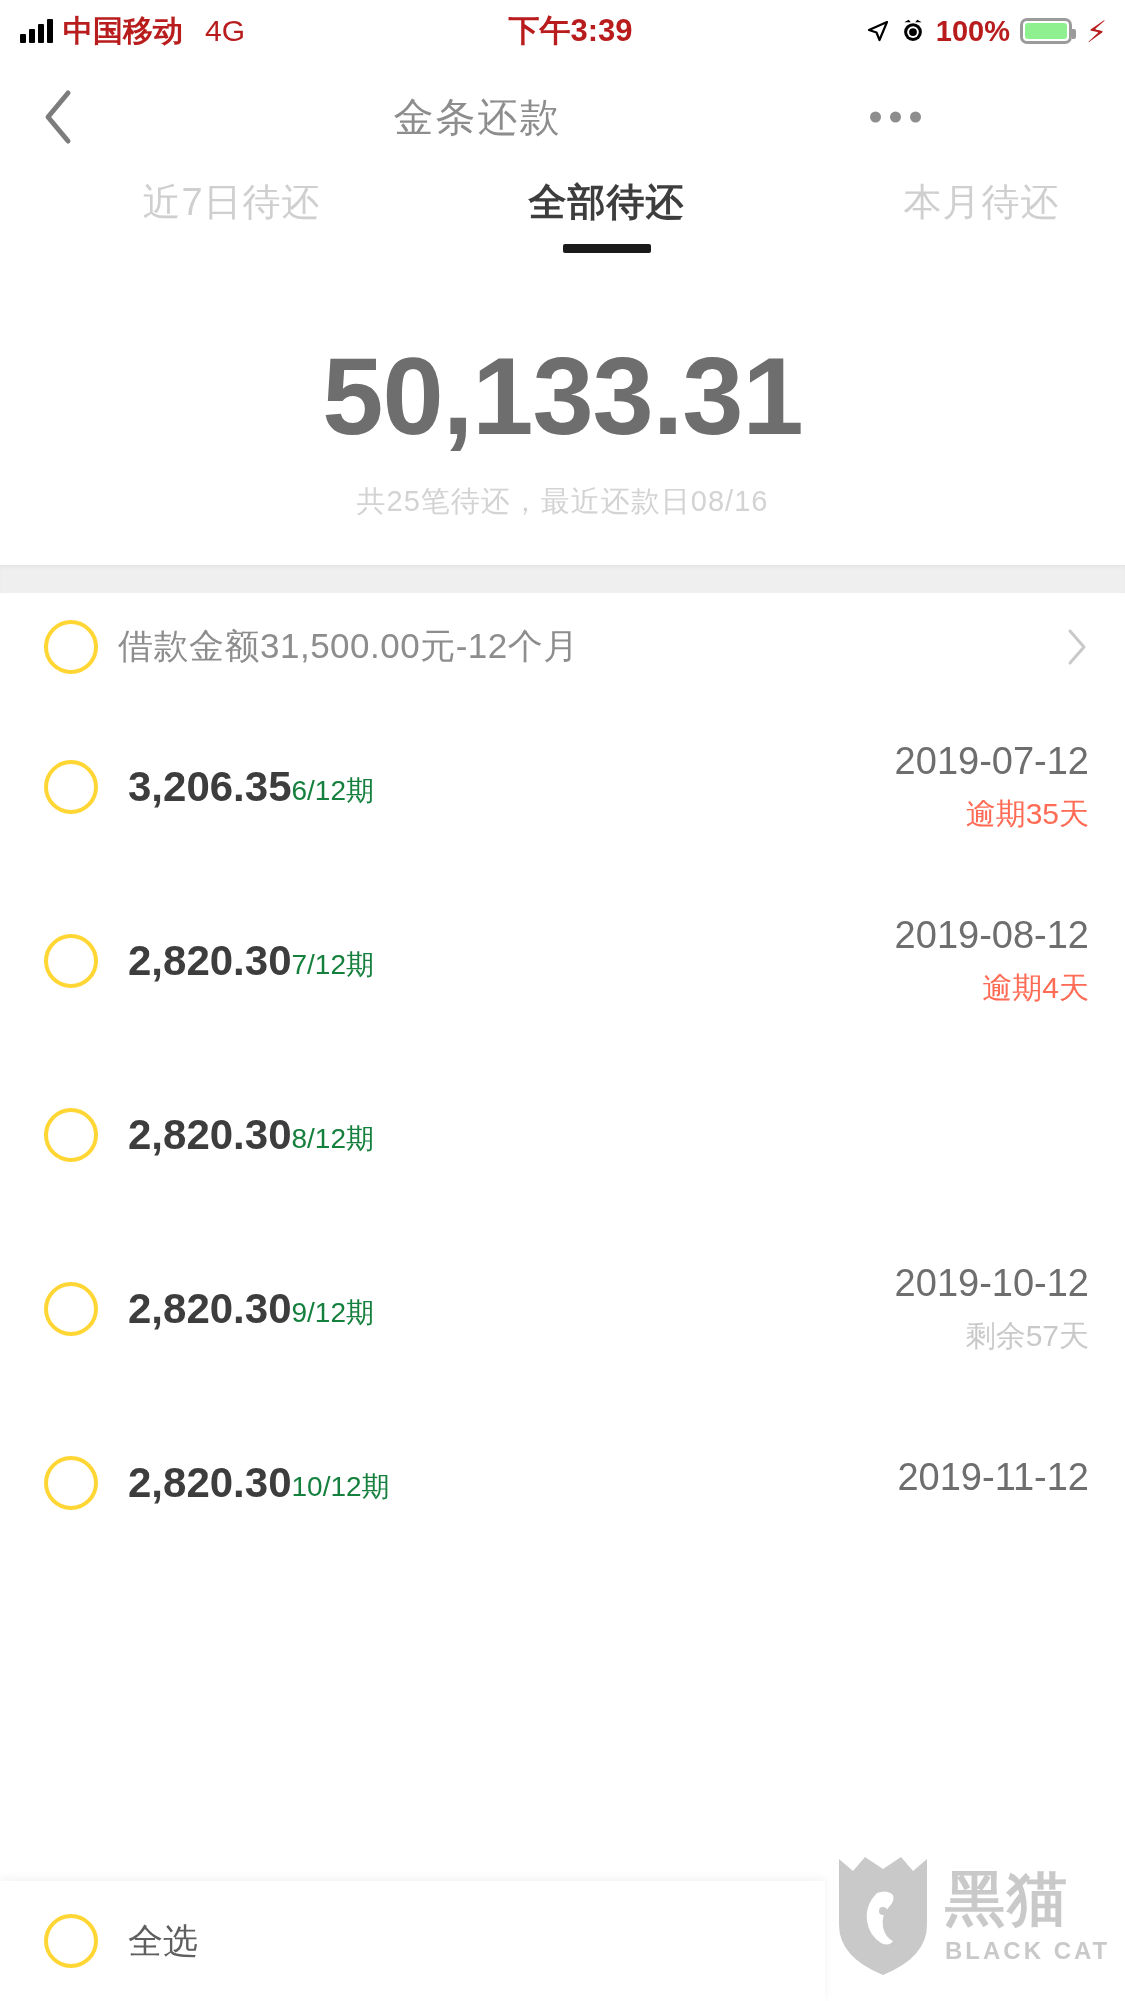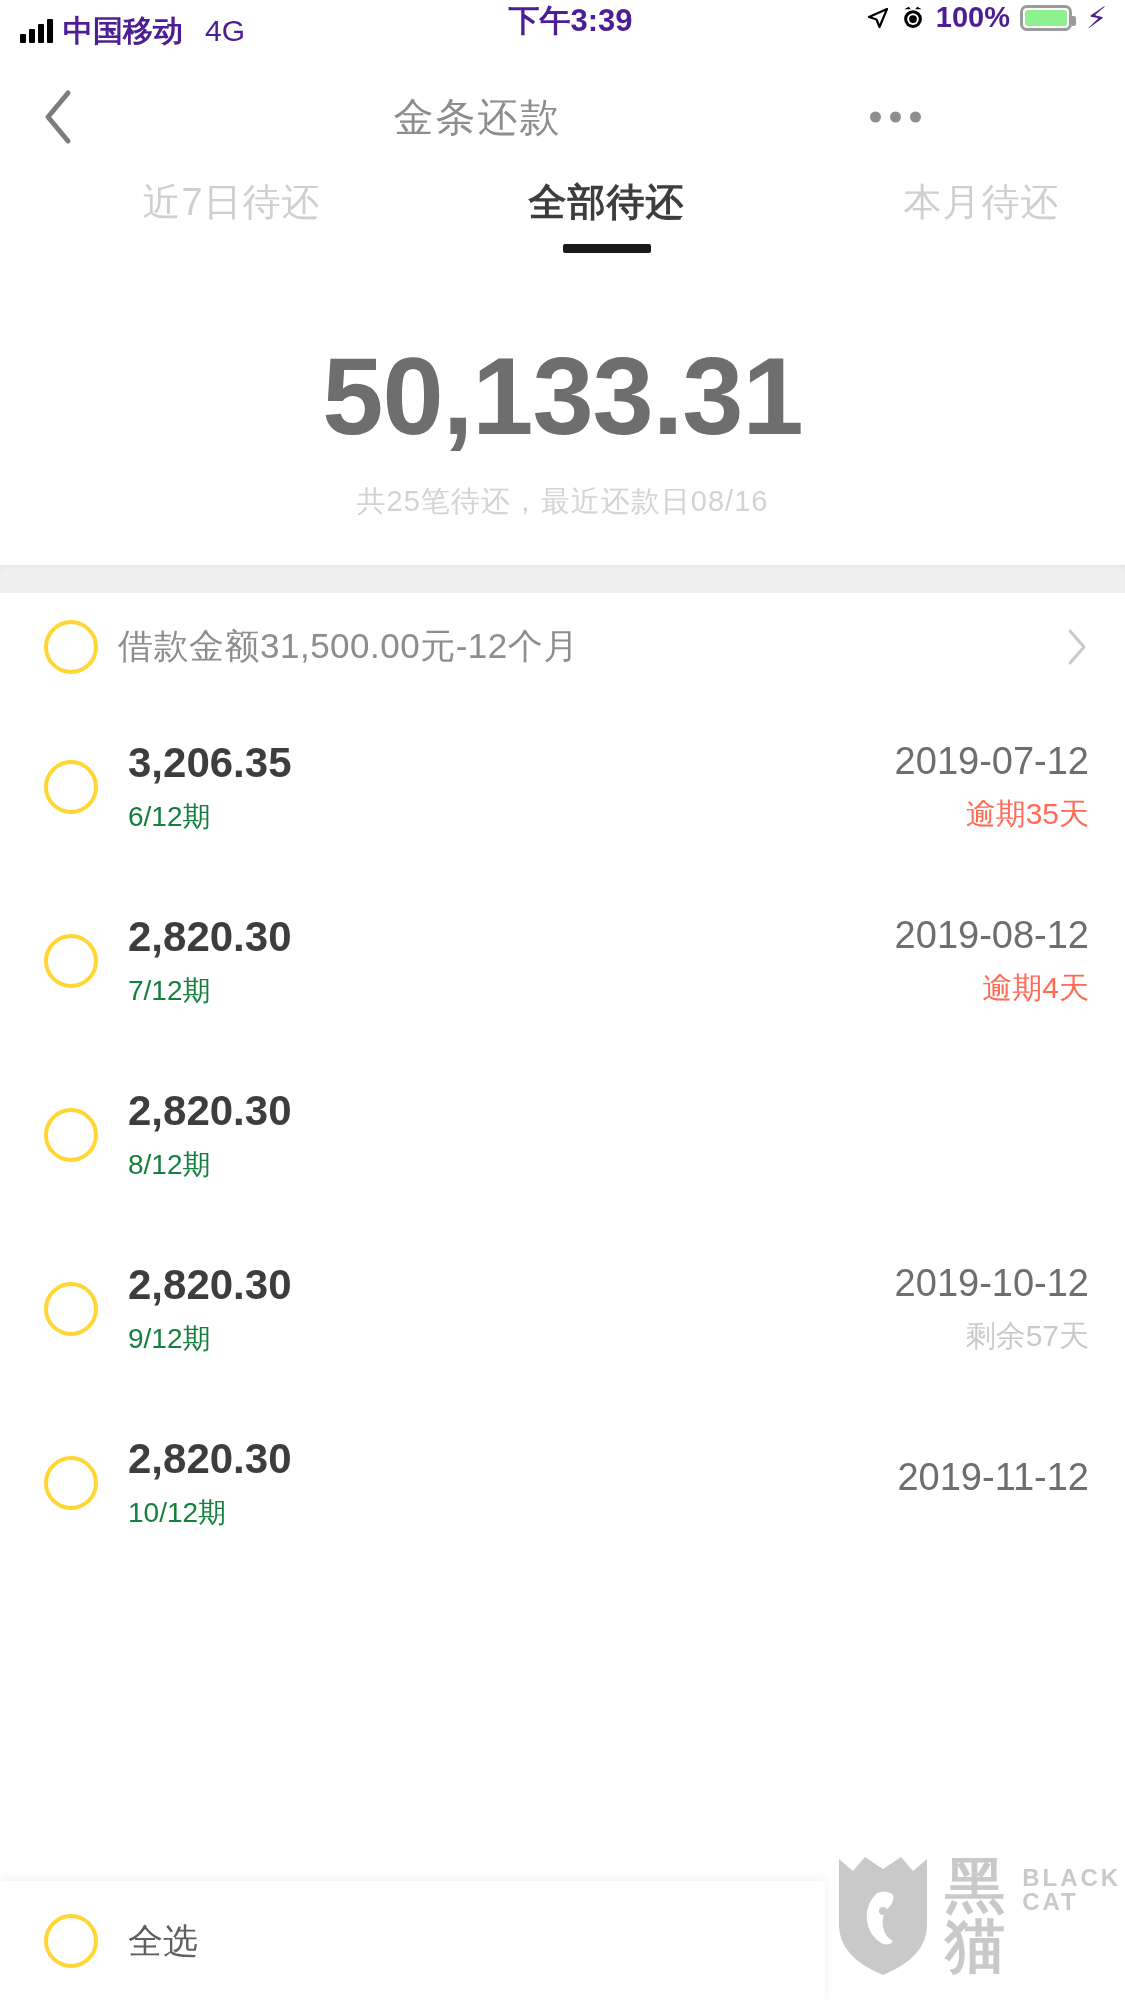--- a/index.html
+++ b/index.html
@@ -16,21 +16,22 @@
     -webkit-font-smoothing: antialiased;
   }
 
   
   .status-bar {
     position: absolute;
     top: 0; left: 0;
     width: 1125px;
     height: 62px;
     display: flex;
-    color: #4c1d95;
+    align-items: center;
+    color: #b91c1c;
     font-size: 30px;
     font-weight: 600;
   }
   .sb-left {
     display: flex;
     align-items: center;
     margin-left: 20px;
     gap: 10px;
   }
   .signal-bars {
@@ -248,21 +249,21 @@
     height: 174px;
     display: flex;
     align-items: center;
     padding: 0 36px 0 44px;
     box-sizing: border-box;
     cursor: pointer;
   }
   .inst-left {
     margin-left: 30px;
     display: flex;
-    flex-direction: column;
+    flex-direction: row;
     justify-content: flex-end;
   }
   .inst-amount {
     font-size: 42px;
     color: #3d3d3d;
     font-weight: 700;
     letter-spacing: 0px;
     line-height: 1.2;
   }
   .inst-period {
@@ -321,21 +322,21 @@
     align-items: center;
     justify-content: flex-start;
     opacity: 0.55;
     z-index: 6;
     pointer-events: none;
   }
   .wm-shield { width: 104px; height: 126px; flex: none; margin-left: 6px;}
   .wm-text {
     margin-left: 10px;
     display: flex;
-    flex-direction: row;
+    flex-direction: column;
     line-height: 1;
   }
   .wm-cn {
     font-size: 60px;
     font-weight: 700;
     color: #9d9d9d;
     letter-spacing: 2px;
   }
   .wm-en {
     margin-top: 10px;

